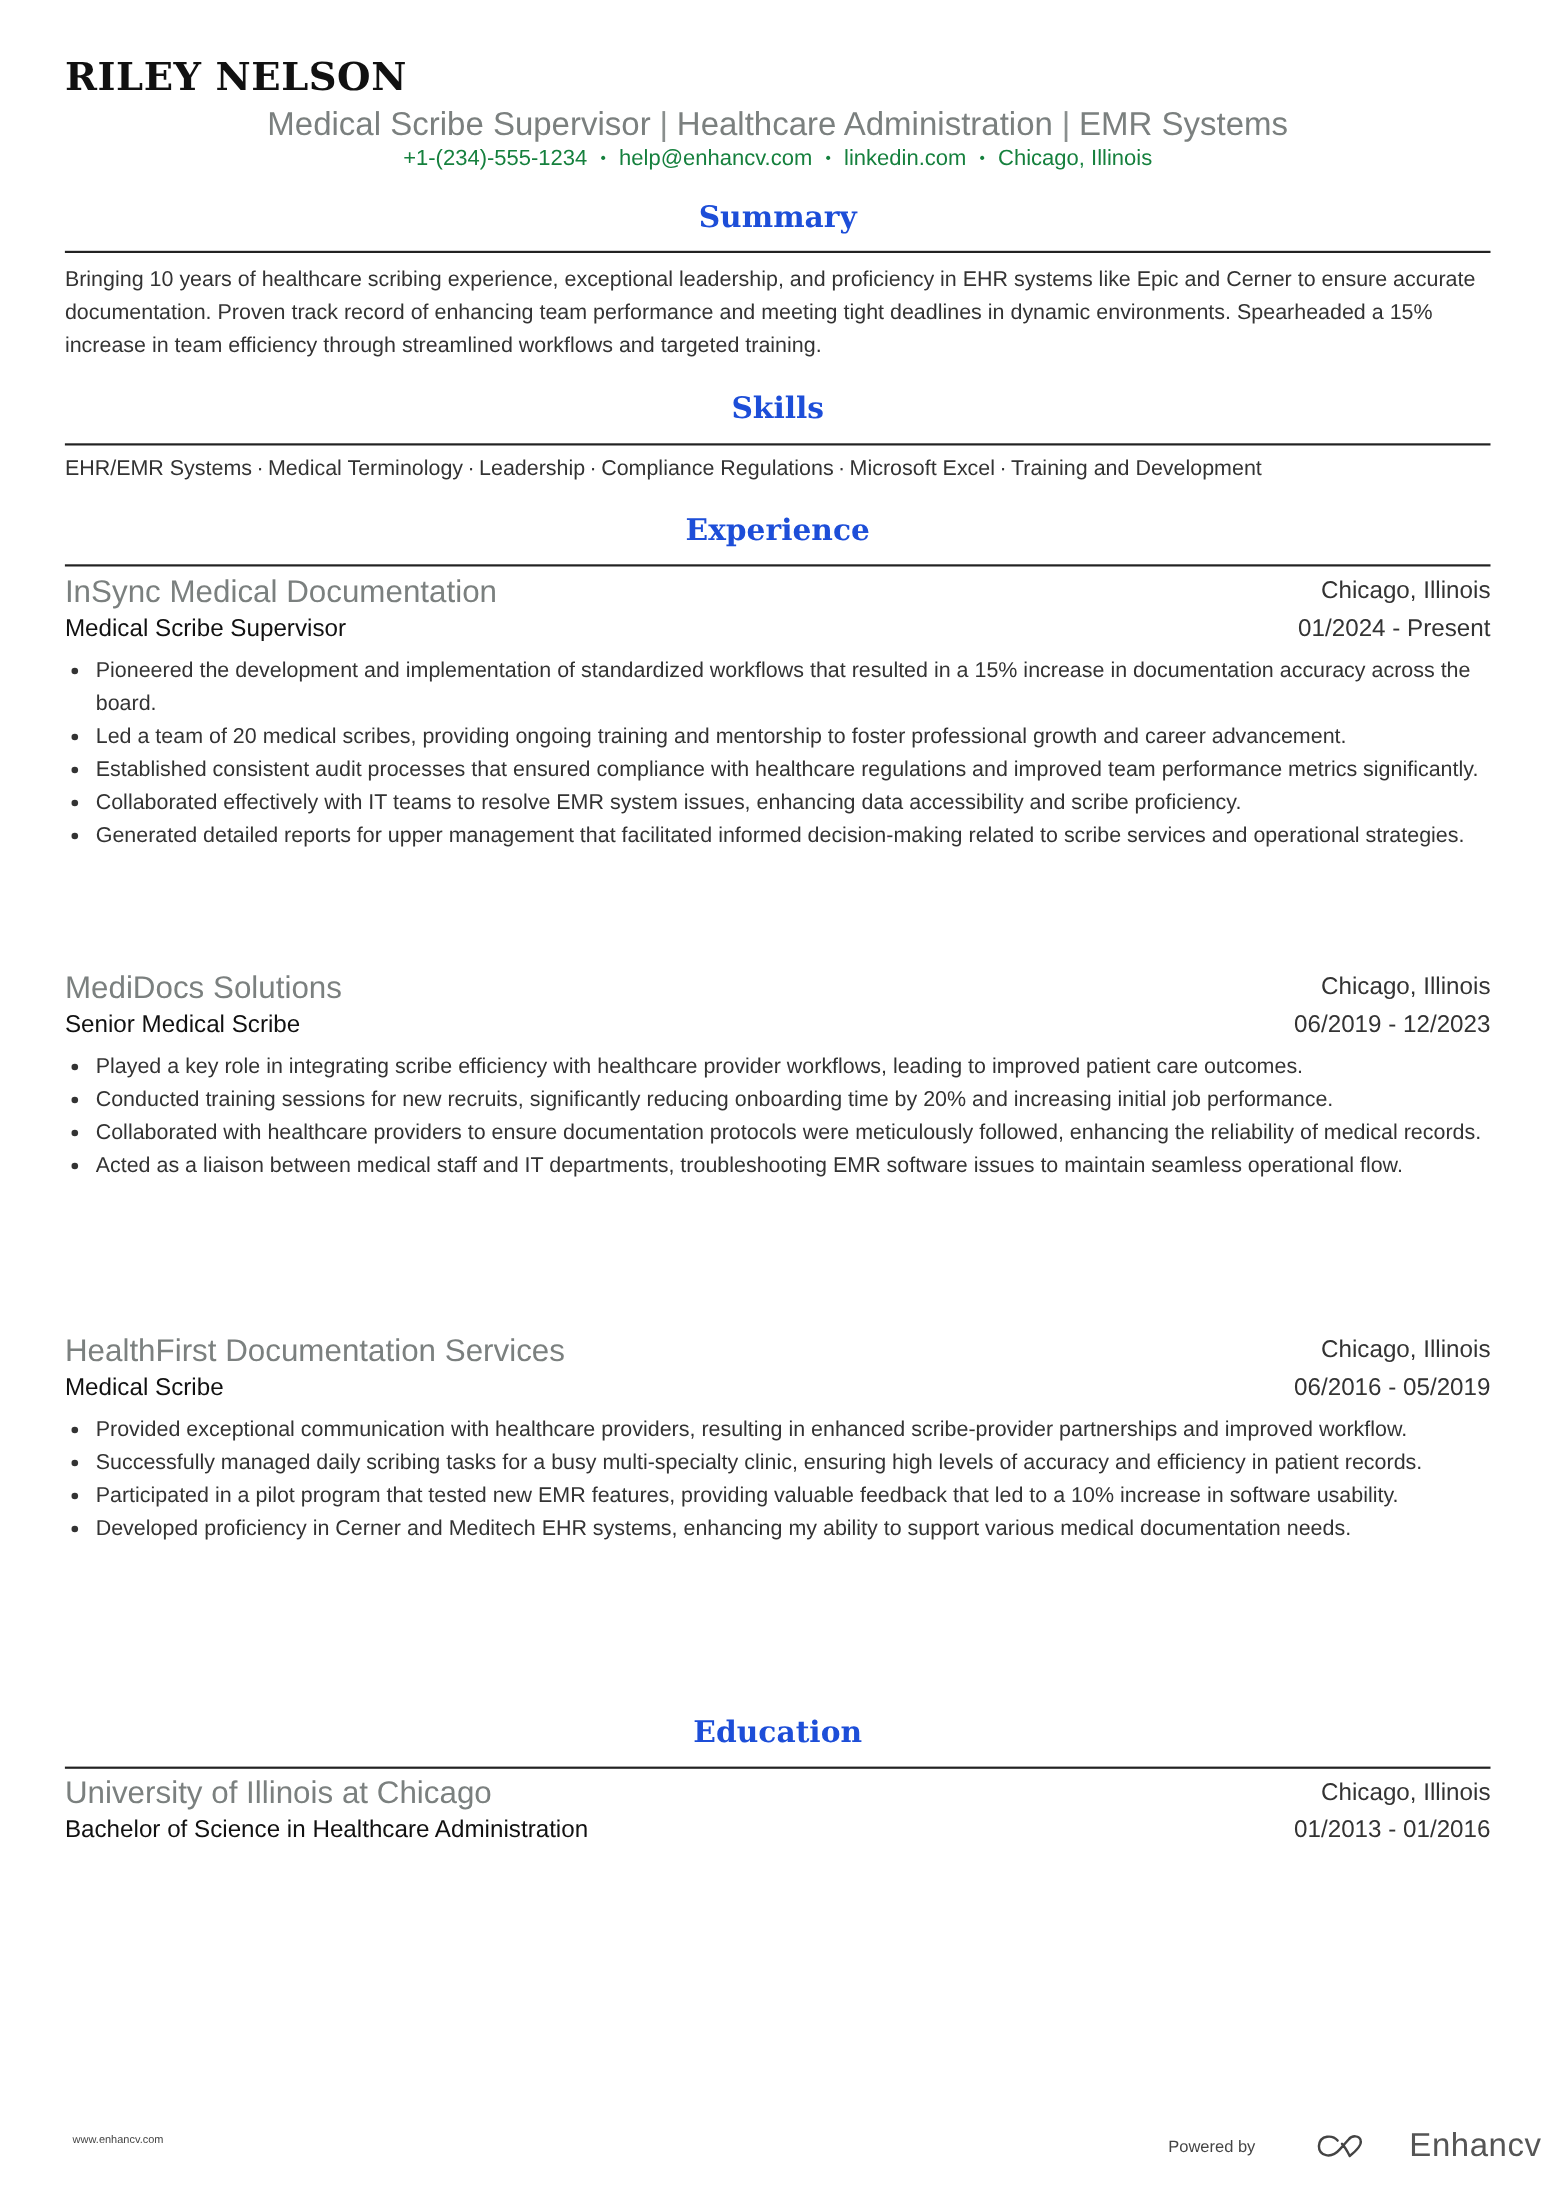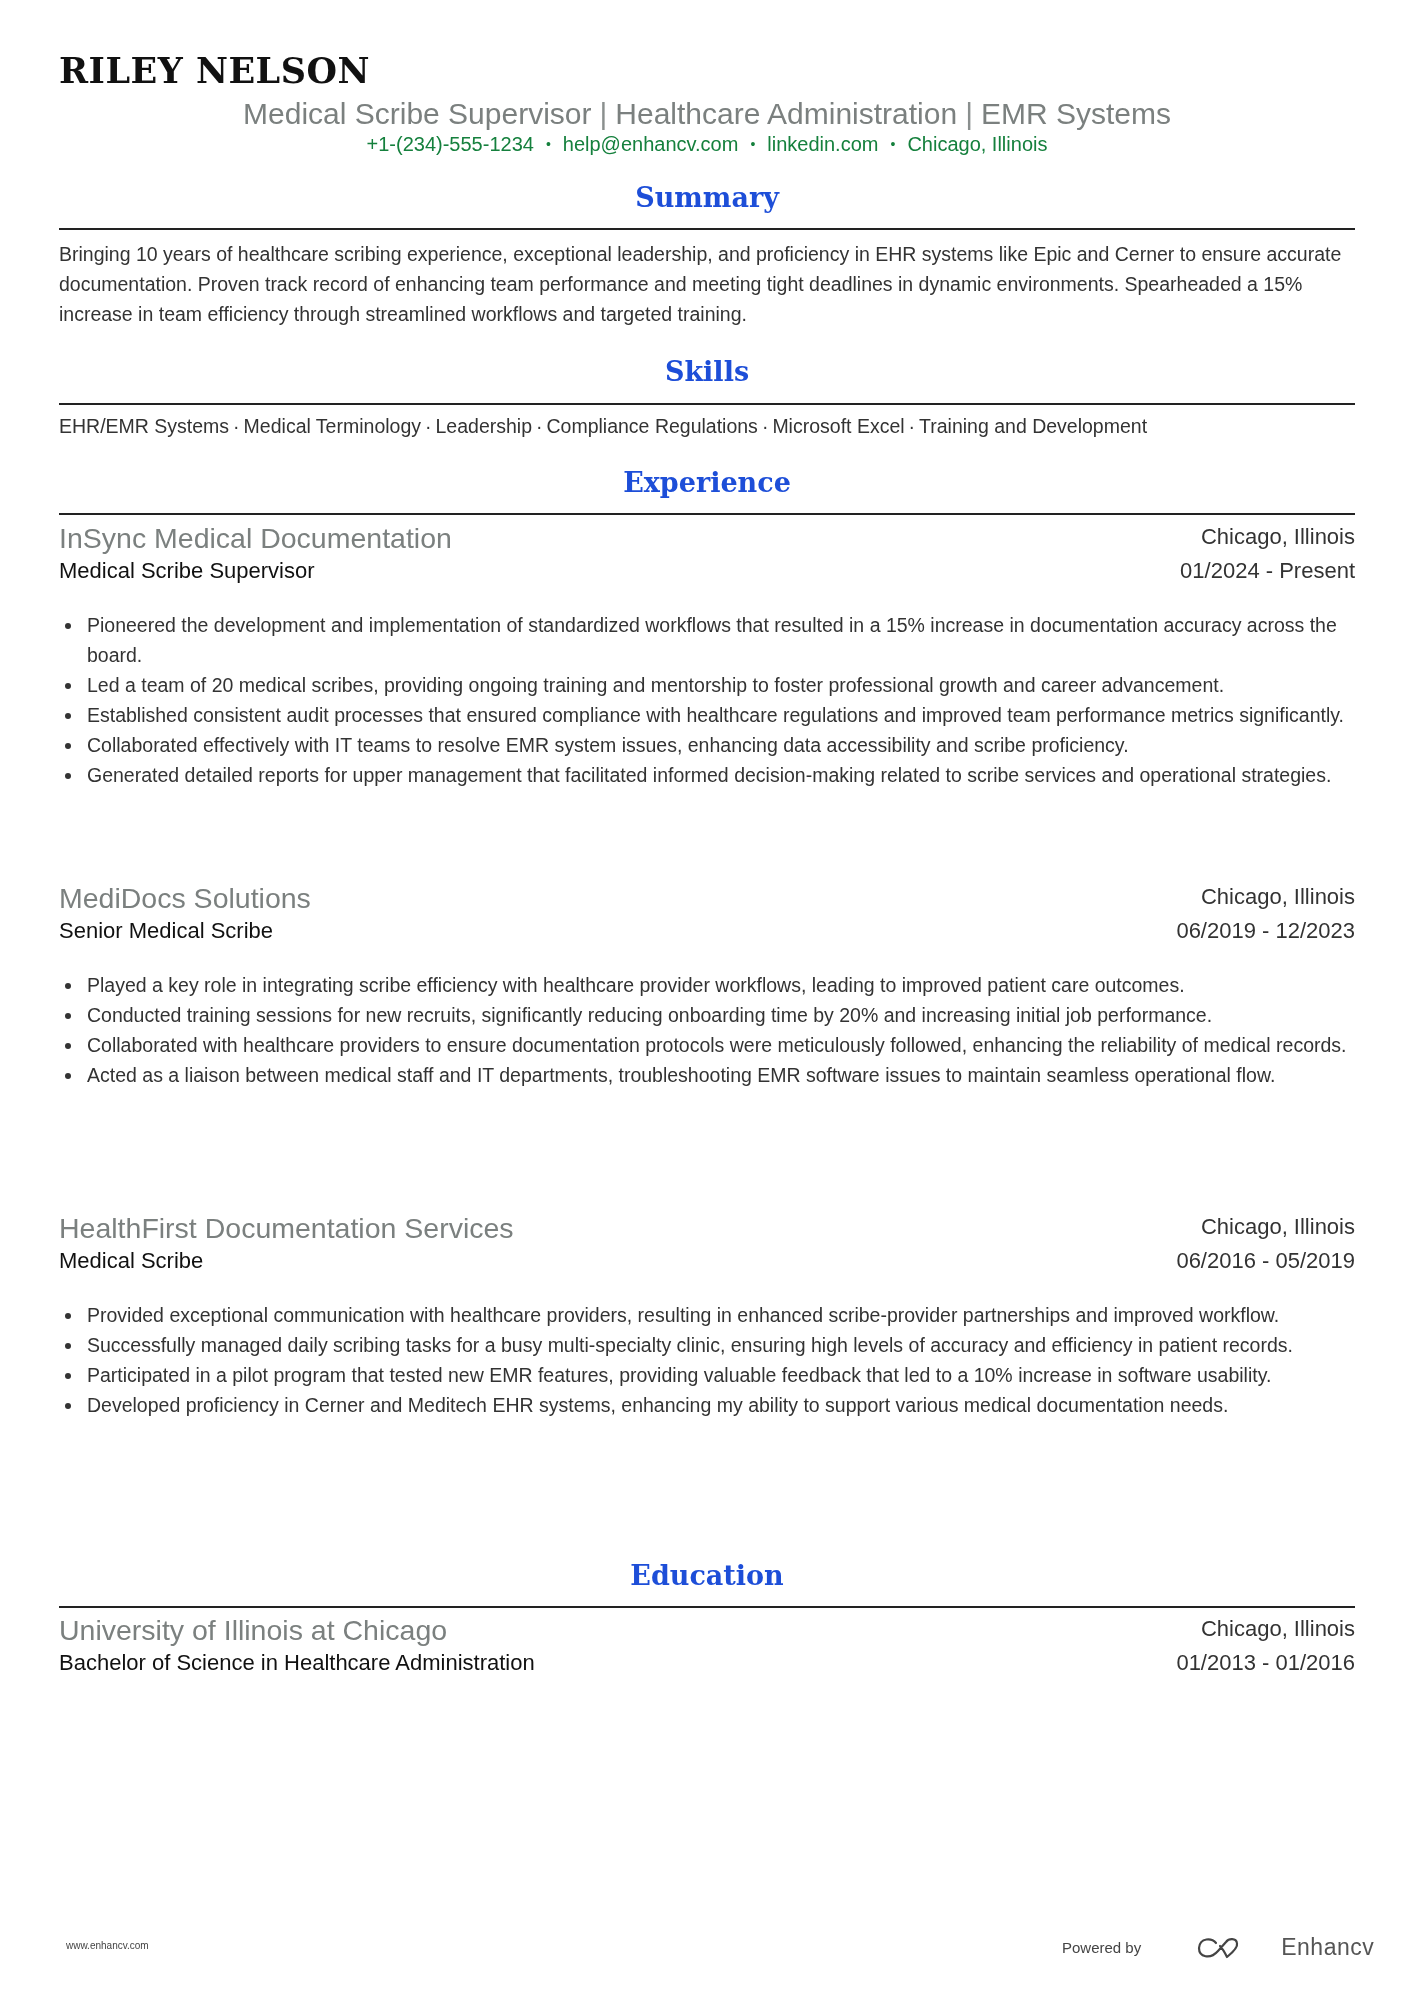--- a/index.html
+++ b/index.html
@@ -24,29 +24,29 @@
   .skills .sdot { margin: 0 4px; }
 
   .entry { position: absolute; left: 0; width: 1296px; }
   .row { position: relative; height: 36px; }
   .company { position: absolute; left: 0; top: 0; font-size: 28.5px; color: #7b807f; white-space: nowrap; }
   .loc { position: absolute; right: 0; top: 2px; font-size: 22px; color: #333; white-space: nowrap; }
   .role { position: absolute; left: 0; top: 0; font-size: 22px; color: #111; white-space: nowrap; }
   .date { position: absolute; right: 0; top: 0; font-size: 22px; color: #333; white-space: nowrap; }
   .row2 { position: relative; height: 36px; }
 
-  ul.bullets { list-style: none; margin-top: 16px; }
+  ul.bullets { list-style: none; margin-top: 0; }
   ul.bullets li { position: relative; padding-left: 28px; font-size: 19.5px; line-height: 30px; color: #333; }
   ul.bullets li::before { content: ""; position: absolute; left: 6px; top: 13px; width: 6px; height: 6px; border-radius: 50%; background: #333; }
 
   .footer-left { position: absolute; left: 66px; top: 1940px; font-size: 10px; color: #444; }
   .footer-right { position: absolute; left: 1062px; top: 1934px; display: flex; align-items: center; font-size: 15px; color: #444; gap: 29px; }
   .footer-right .powered { margin-right: 26px; }
   .footer-right .logo-icon { width: 46px; height: 26px; margin-right: 10px; }
-  .footer-right .brand { font-size: 23px; color: #555; letter-spacing: 0.5px; }
+  .footer-right .brand { font-size: 30px; color: #555; letter-spacing: 0.5px; }
 </style>
 </head>
 <body>
 
 <div class="page">
 
   <div class="name">RILEY NELSON</div>
   <div class="headline">
     <span>Medical Scribe Supervisor</span><span class="sep">|</span><span>Healthcare Administration</span><span class="sep">|</span><span>EMR Systems</span>
   </div>

